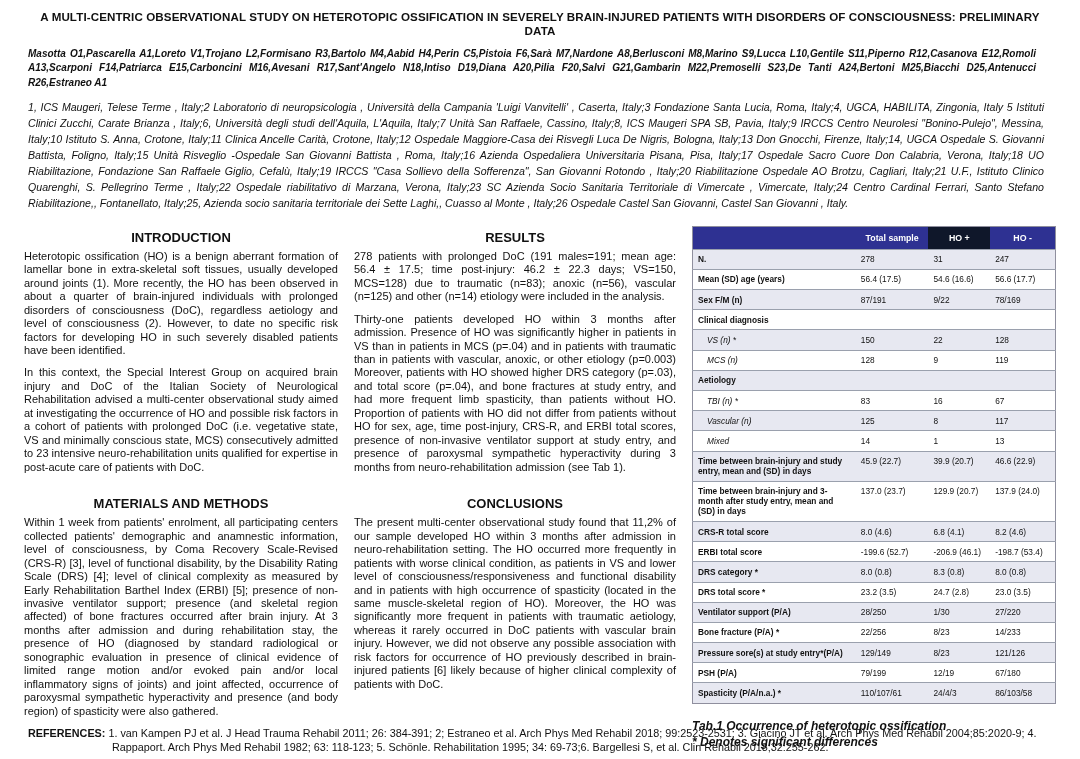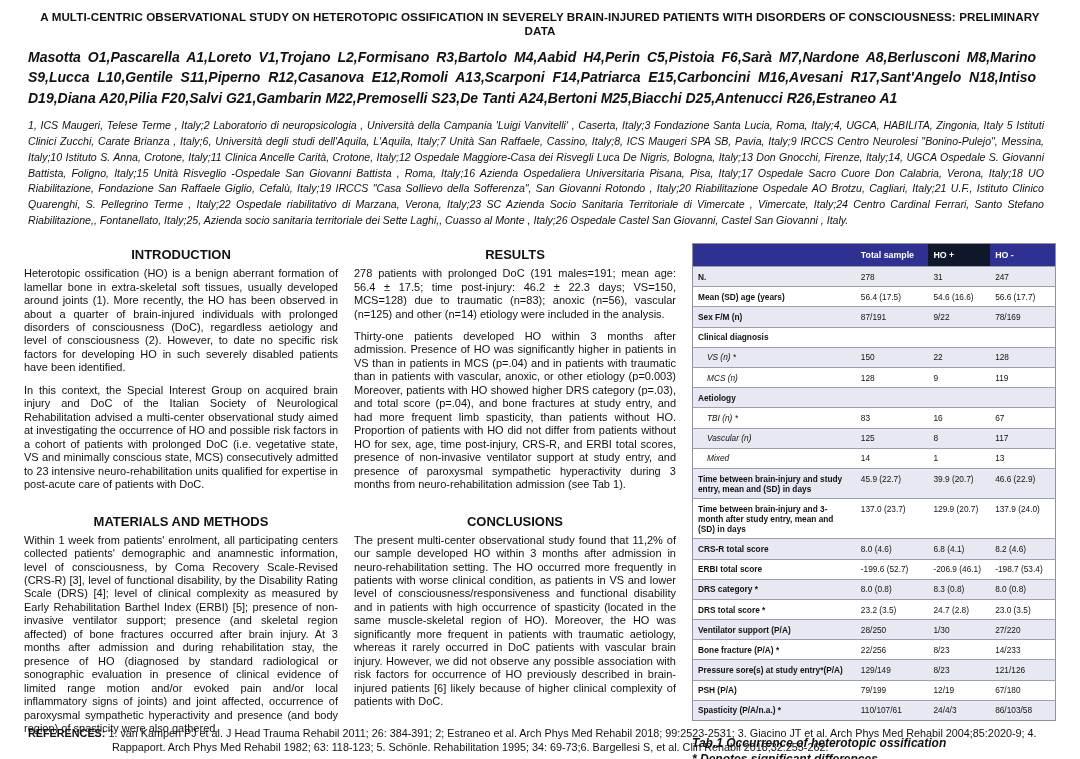--- a/index.html
+++ b/index.html
@@ -7,21 +7,21 @@
     width:1080px;height:759px;
     font-family:"Liberation Sans","DejaVu Sans",sans-serif;
     color:#111;position:relative;overflow:hidden;
   }
   .page{padding:8px 24px 0 24px;}
   .title{
     font-size:11.6px;font-weight:bold;text-align:center;
     letter-spacing:.1px;margin:2px 4px 8px 4px;line-height:1.25;
   }
   .authors{
-    font-size:14px;font-weight:bold;font-style:italic;
+    font-size:10px;font-weight:bold;font-style:italic;
     text-align:justify;line-height:1.45;margin:0 20px 10px 4px;
   }
   .affiliations{
     font-size:10.6px;font-style:italic;
     text-align:justify;line-height:1.5;margin:0 12px 12px 4px;
   }
   .columns{display:flex;gap:16px;align-items:flex-start;}
   .col{flex:1;}
   .col-left{flex:0 0 314px;}
   .col-mid{flex:0 0 322px;}
@@ -34,21 +34,21 @@
   .body-text{
     font-size:11px;line-height:1.225;text-align:justify;margin:0 0 0 0;
   }
   .body-text + .body-text{margin-top:9px;}
   
   table.results{
     width:100%;border-collapse:collapse;font-size:8.3px;
     border:1px solid #8f8f9e;margin-top:2px;
   }
   table.results th{
-    color:#fff;text-align:left;font-size:8.8px;
+    color:#fff;text-align:center;font-size:8.8px;
     padding:6px 5px;font-weight:bold;
   }
   table.results td{
     padding:4.6px 5px;border-top:1px solid #9aa0ad;vertical-align:top;
   }
   table.results tbody tr:nth-child(odd){background:#e7e8f1;}
   table.results tbody tr:nth-child(even){background:#ffffff;}
   td.lbl{font-weight:bold;}
   td.lbl.sub{font-weight:normal;font-style:italic;padding-left:14px;}
   .tab-caption{

